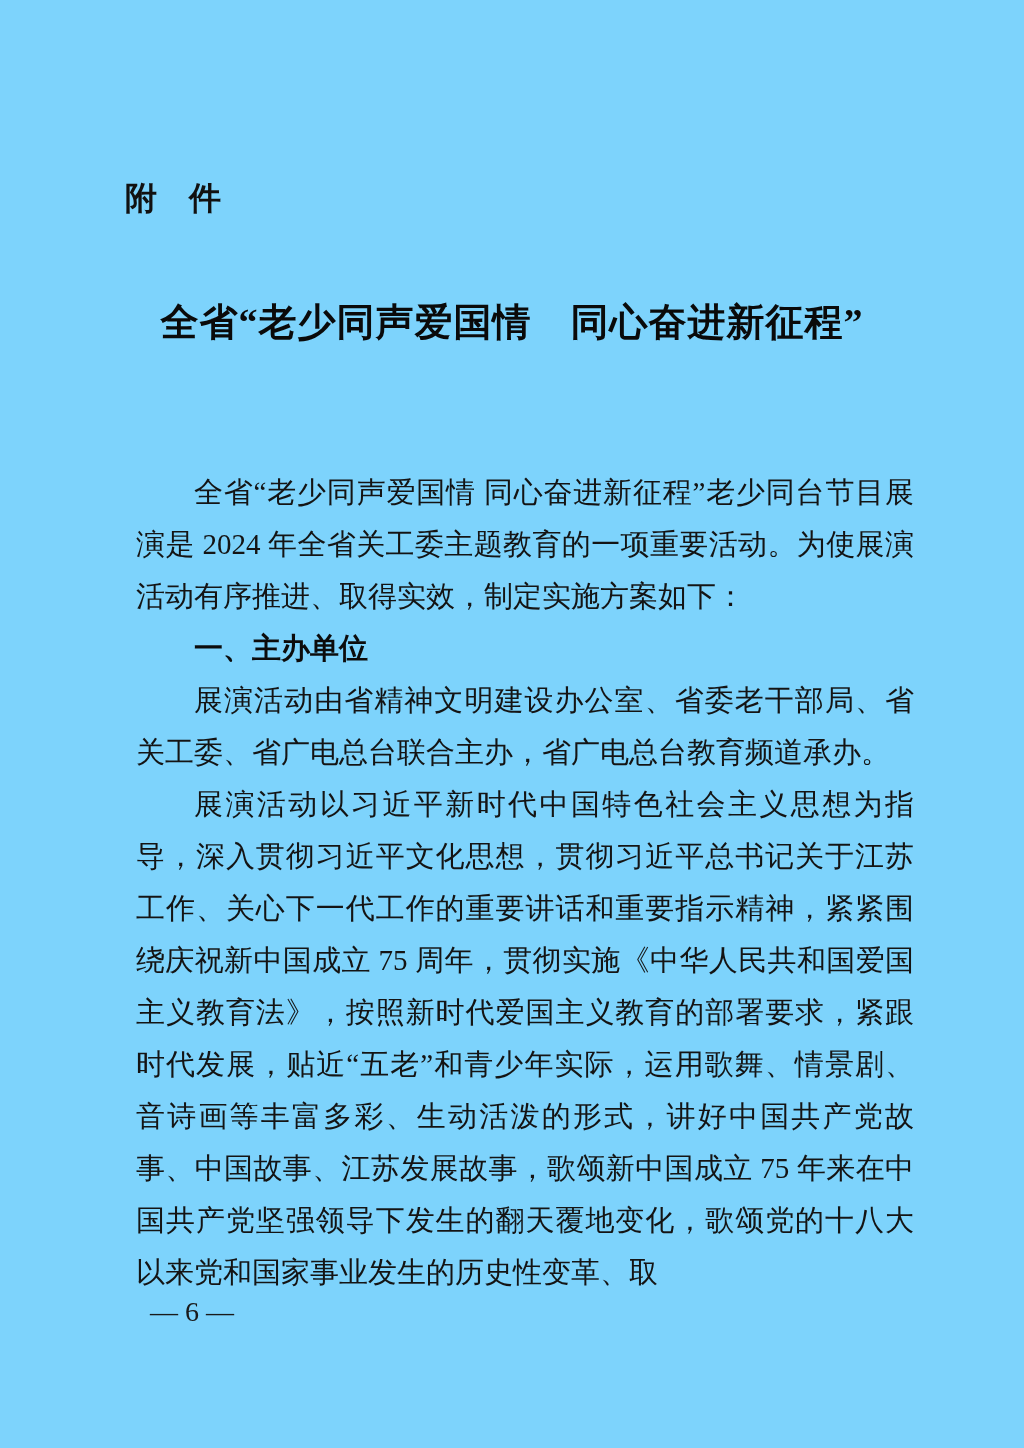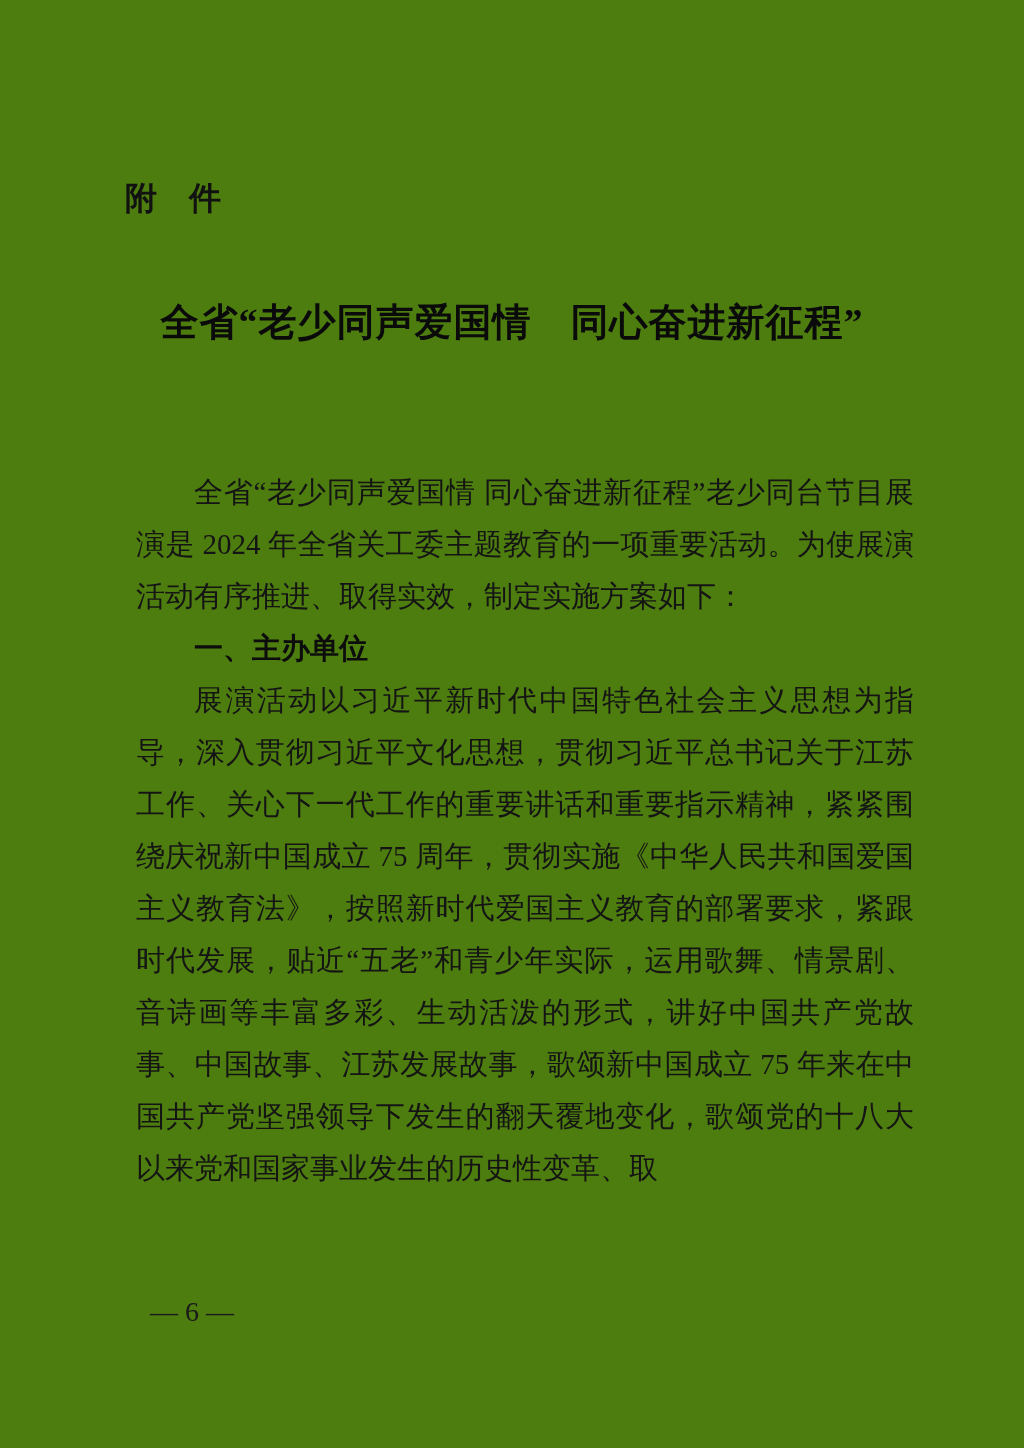--- a/index.html
+++ b/index.html
@@ -4,21 +4,21 @@
 <style>
   html, body {
     margin: 0;
     padding: 0;
     background: #ffffff;
   }
   .page {
     position: relative;
     width: 1024px;
     height: 1448px;
-    background: #4d7c0f;
+    background: #7dd3fc;
     color: #000000;
     font-family: "Liberation Serif", serif;
     overflow: hidden;
   }
   .attachment-label {
     position: absolute;
     left: 125px;
     top: 180px;
     font-family: "Liberation Sans", sans-serif;
     font-weight: 700;
@@ -89,18 +89,19 @@
 
   <div class="attachment-label">附　件</div>
 
   <h1 class="doc-title">
     <span class="title-line">全省“老少同声爱国情　同心奋进新征程”</span>
   </h1>
 
   <div class="doc-body" id="doc-body">
       <p class="body">全省“老少同声爱国情 同心奋进新征程”老少同台节目展演是 2024 年全省关工委主题教育的一项重要活动。为使展演活动有序推进、取得实效，制定实施方案如下：</p>
       <h2 class="heading">一、主办单位</h2>
+      <p class="body">展演活动由省精神文明建设办公室、省委老干部局、省关工委、省广电总台联合主办，省广电总台教育频道承办。</p>
       <p class="body">展演活动以习近平新时代中国特色社会主义思想为指导，深入贯彻习近平文化思想，贯彻习近平总书记关于江苏工作、关心下一代工作的重要讲话和重要指示精神，紧紧围绕庆祝新中国成立 75 周年，贯彻实施《中华人民共和国爱国主义教育法》，按照新时代爱国主义教育的部署要求，紧跟时代发展，贴近“五老”和青少年实际，运用歌舞、情景剧、音诗画等丰富多彩、生动活泼的形式，讲好中国共产党故事、中国故事、江苏发展故事，歌颂新中国成立 75 年来在中国共产党坚强领导下发生的翻天覆地变化，歌颂党的十八大以来党和国家事业发生的历史性变革、取</p>
     </div>
 
   <div class="page-number">— 6 —</div>
 
 </div>
 
 </body></html>

